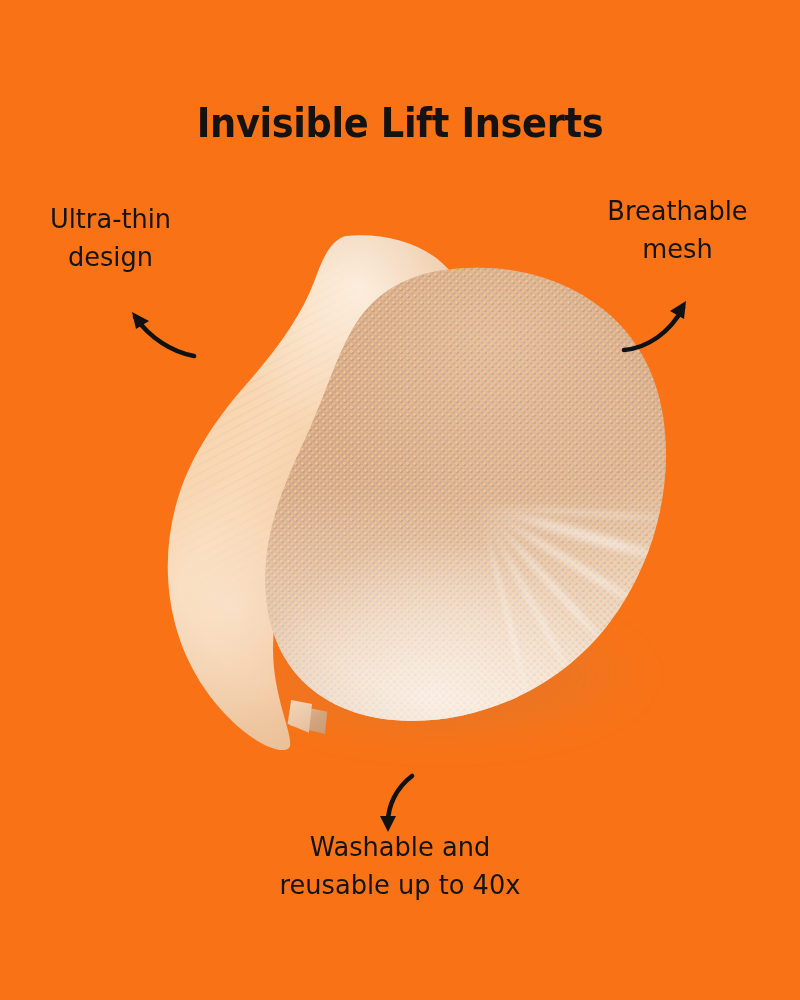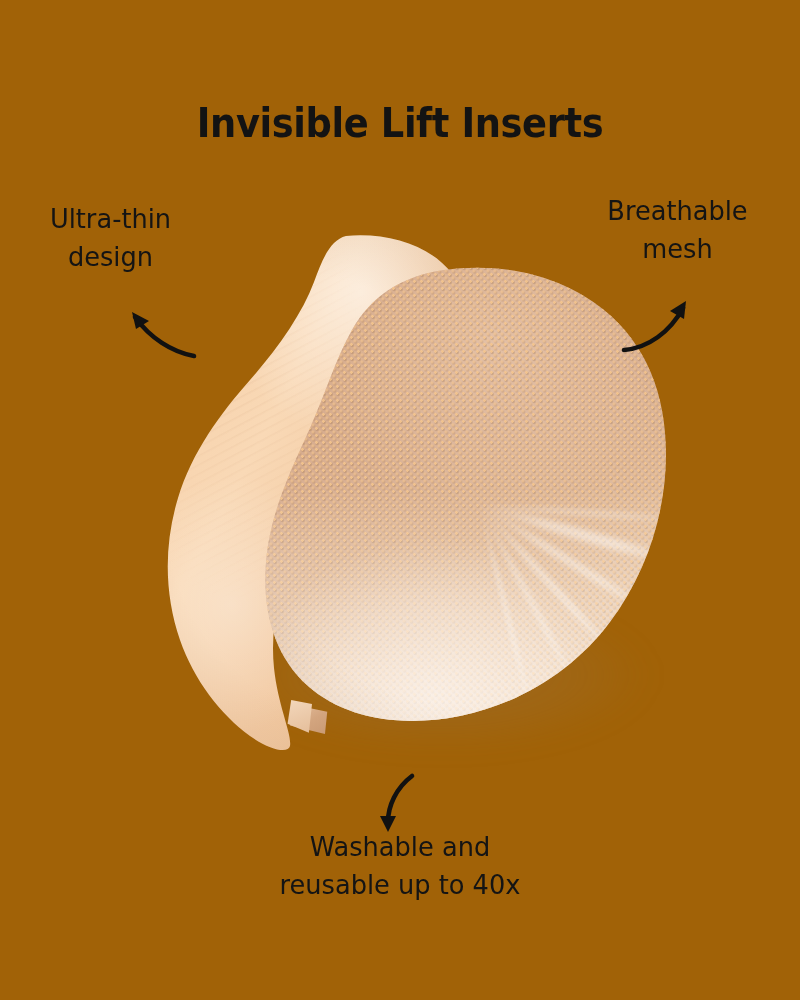--- a/index.html
+++ b/index.html
@@ -14,21 +14,21 @@
     overflow: hidden;
     position: relative;
     -webkit-font-smoothing: antialiased;
   }
 
   .stage {
     position: absolute;
     inset: 0;
     width: 800px;
     height: 1000px;
-    background: #a16207;
+    background: #f97316;
   }
 
   
   .title {
     position: absolute;
     top: 100px;
     left: 0;
     width: 800px;
     text-align: center;
     font-size: 40px;

